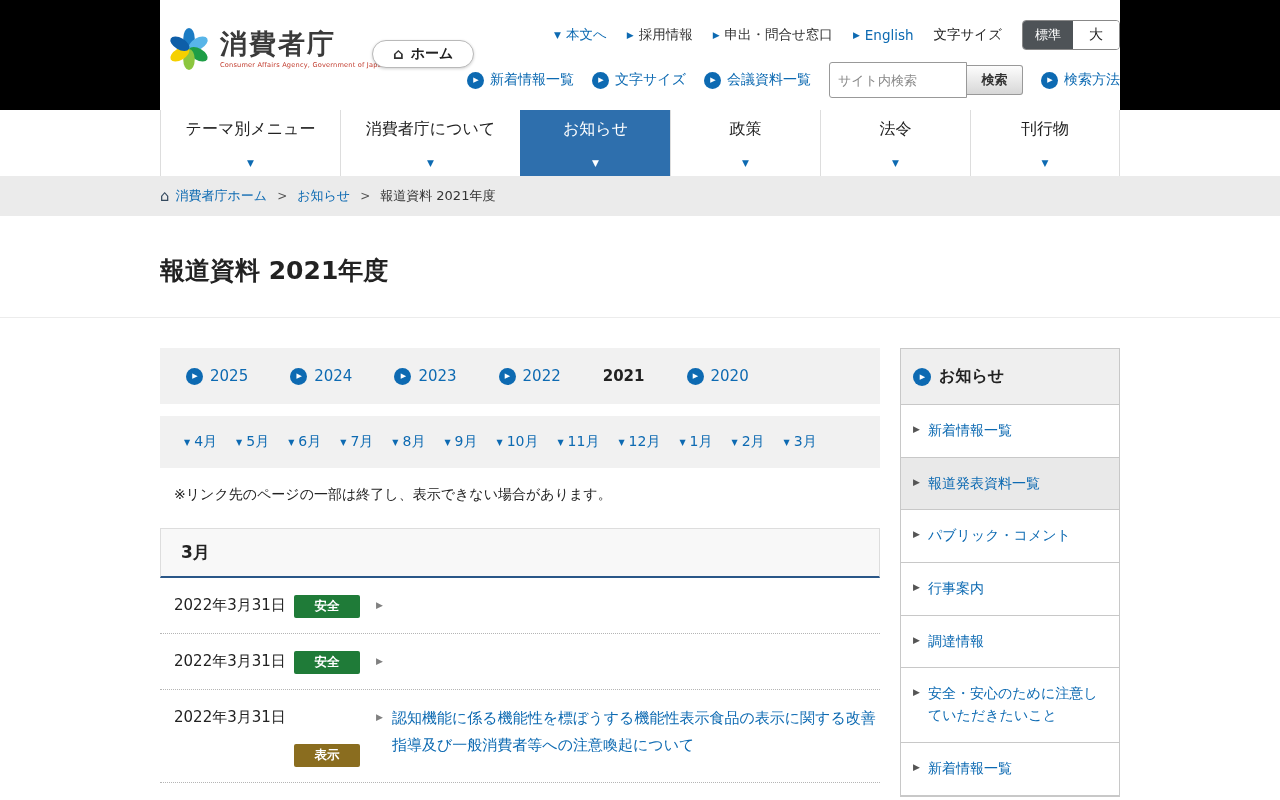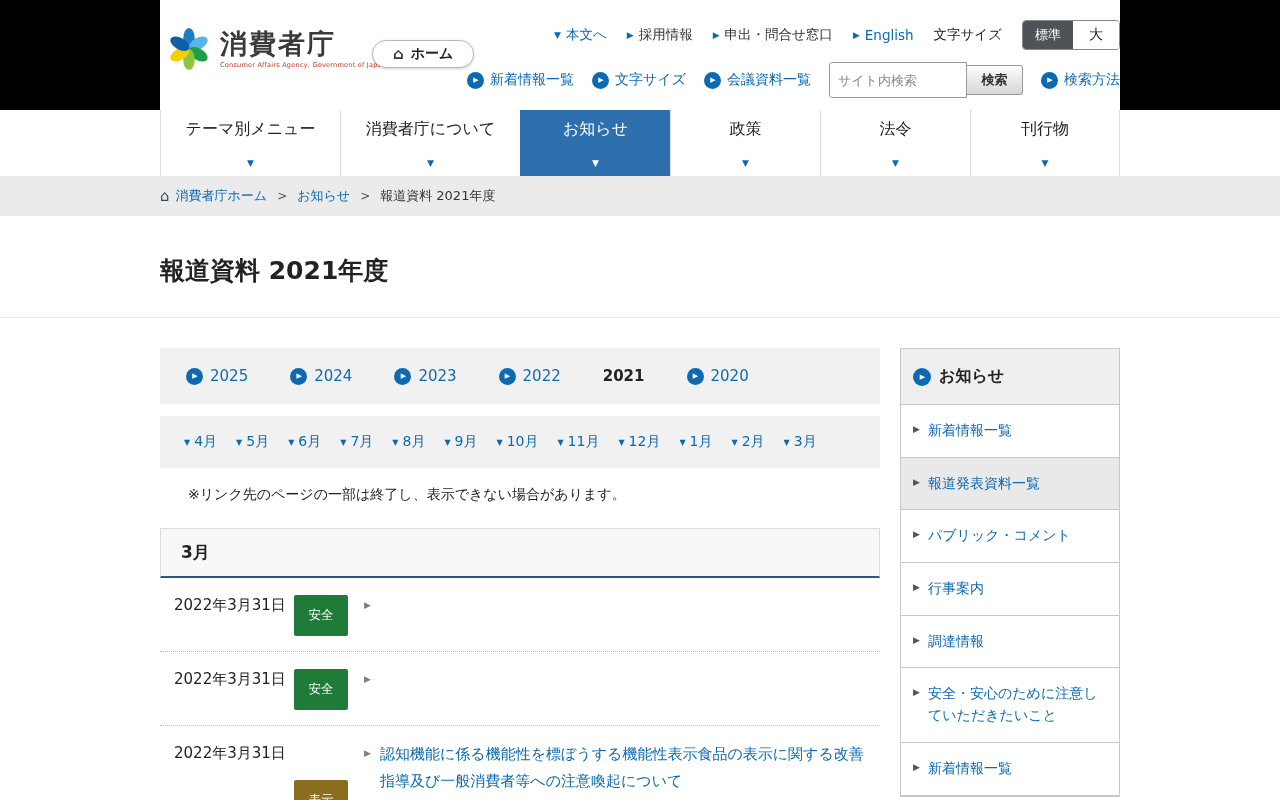--- a/index.html
+++ b/index.html
@@ -70,30 +70,30 @@
   .left-col { width:720px; }
 
   .year-box { background:#f1f1f1; height:56px; display:flex; align-items:center; padding:0 26px; gap:42px; }
   .year-link { display:inline-flex; align-items:center; gap:7px; font-size:15px; color:var(--accent); }
   .year-current { font-size:15px; font-weight:bold; color:#222; }
 
   .month-box { margin-top:12px; background:#f1f1f1; height:52px; display:flex; align-items:center; padding:0 24px; gap:19px; }
   .month-link { display:inline-flex; align-items:center; gap:4px; font-size:14px; color:var(--accent); }
   .month-link .tri-down { font-size:8px; }
 
-  .note-text { margin:18px 0 0 28px; font-size:14px; color:#222; }
+  .note-text { margin:18px 0 0 14px; font-size:14px; color:#222; }
 
   .section-header { margin-top:24px; height:50px; background:#f8f8f8; border:1px solid #ddd;
     border-bottom:2px solid var(--navy); display:flex; align-items:center; padding-left:20px;
     font-size:17px; font-weight:bold; color:#222; }
 
   .news-row { display:flex; align-items:flex-start; padding:15px 4px 15px 14px; border-bottom:1px dotted #b5b5b5; }
   .n-date { width:112px; flex-shrink:0; font-size:15px; color:#222; line-height:1.6; }
-  .badge { margin:2px 16px 0 8px; width:54px; flex-shrink:0; text-align:center; color:#fff;
-    font-size:12.5px; padding:12px 0; border-radius:2px; }
+  .badge { margin:2px 16px 0 8px; width:66px; flex-shrink:0; text-align:center; color:#fff;
+    font-size:12.5px; padding:3px 0; border-radius:2px;font-weight:bold; }
   .badge.safety  { background:var(--badge-safety); }
   .badge.display { background:var(--badge-display);margin-top:39px; }
   .n-arrow { color:#808080; font-size:9px; margin:7px 9px 0 0; flex-shrink:0; }
   .n-link { flex:1; font-size:15px; color:var(--accent); line-height:1.8; }
 
   
   .sidebar { width:220px; border:1px solid #c8c8c8; background:#fff; }
   .sb-head { height:56px; background:#efefef; border-bottom:1px solid #c8c8c8; display:flex; align-items:center;
     gap:8px; padding:0 12px; font-size:16px; font-weight:bold; color:#222; }
   .sb-head .circle-arrow { width:18px; height:18px; }

